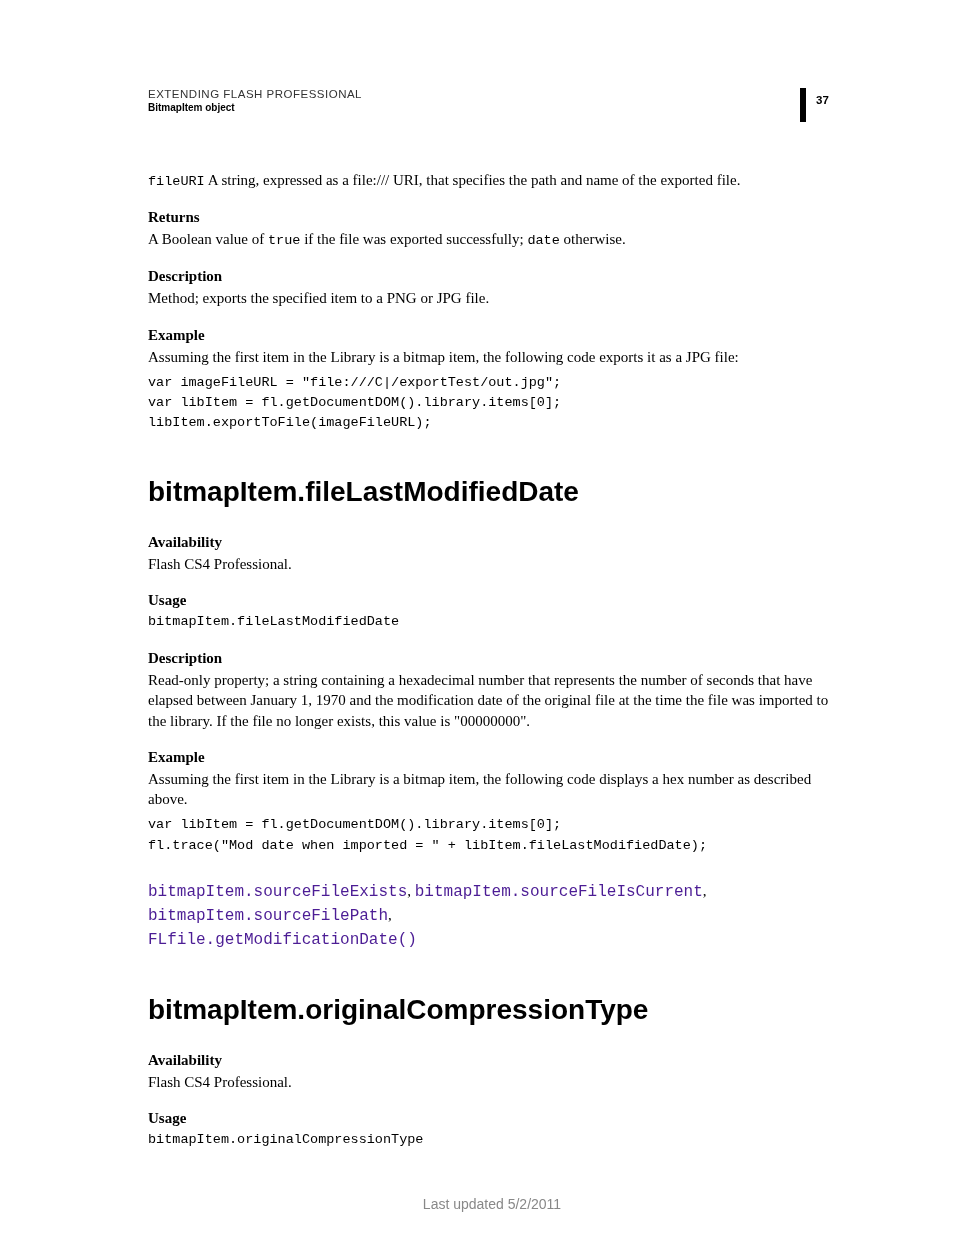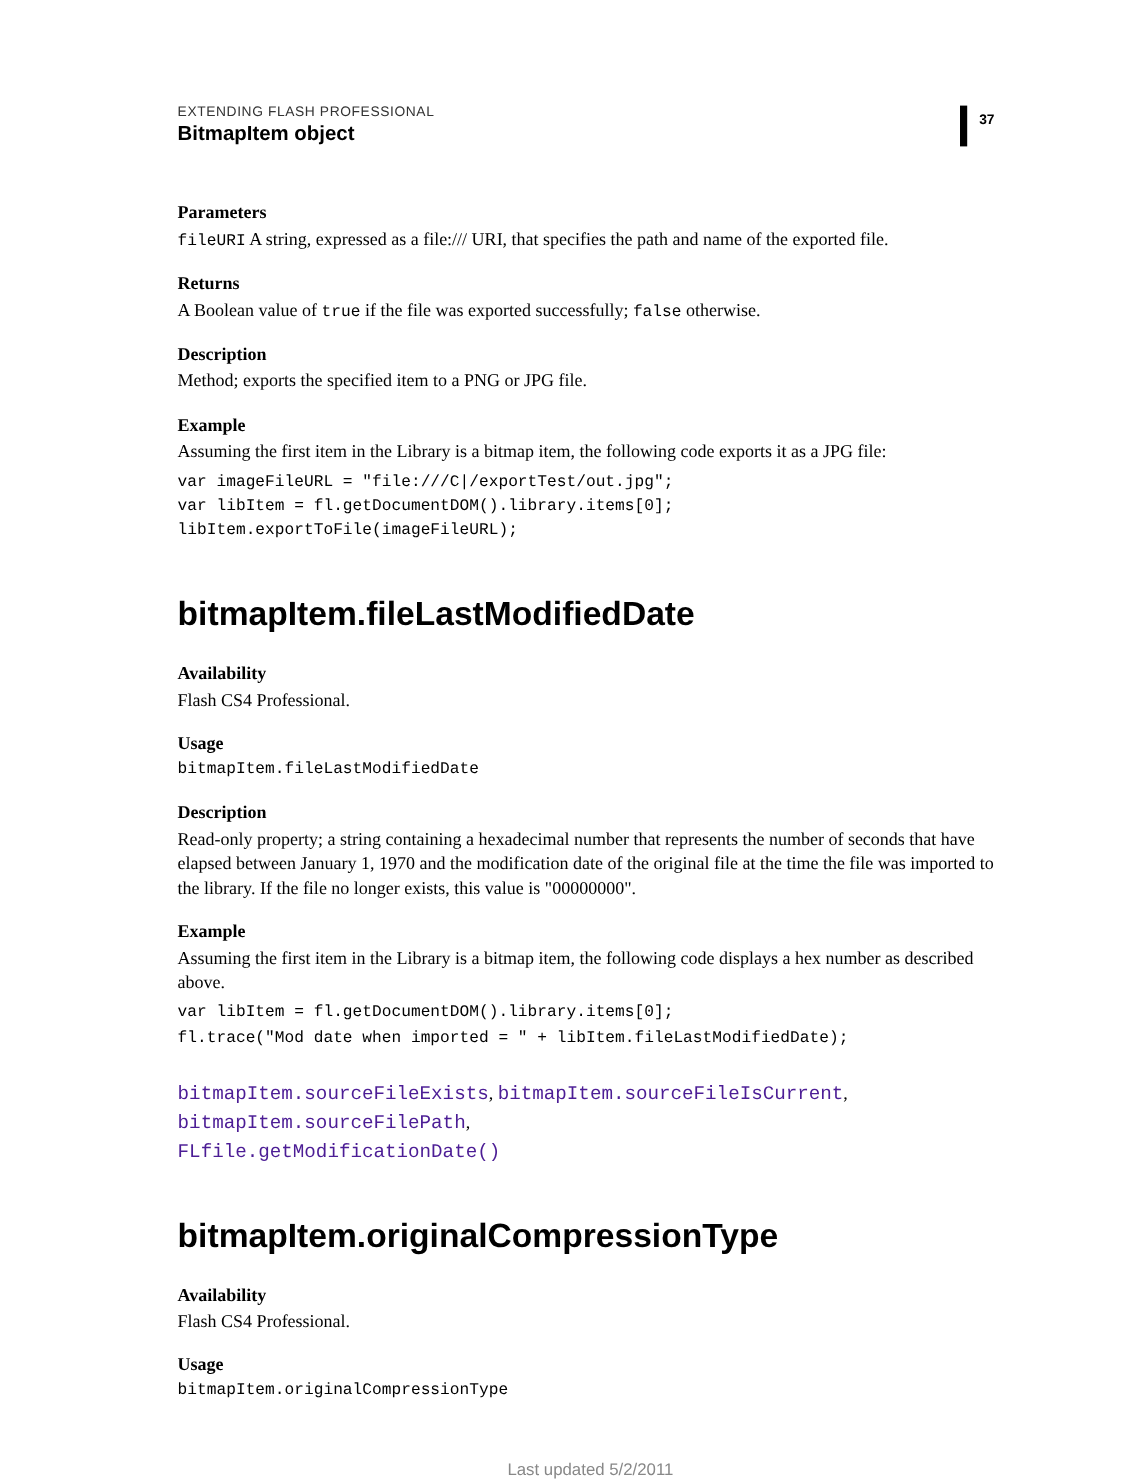--- a/index.html
+++ b/index.html
@@ -25,21 +25,21 @@
   }
   .doc-title {
     font-family: "Myriad Pro", Arial, sans-serif;
     font-size: 11.5px;
     letter-spacing: 0.5px;
     color: #333;
     margin: 0 0 2px 0;
   }
   .doc-subtitle {
     font-family: "Myriad Pro", Arial, sans-serif;
-    font-size: 17px;
+    font-size: 10px;
     font-weight: bold;
     color: #000;
     margin: 0;
   }
   .page-number-wrap {
     border-left: 6px solid #000000;
     padding: 2px 0 14px 10px;
     min-width: 20px;
     text-align: left;
   }
@@ -108,27 +108,26 @@
     <div class="header-left">
       <p class="doc-title">EXTENDING FLASH PROFESSIONAL</p>
       <p class="doc-subtitle">BitmapItem object</p>
     </div>
     <div class="page-number-wrap">
       <span class="page-number">37</span>
     </div>
   </div>
 
   <div class="block">
-    <p class="section-label">Parameters</p>
     <p class="body-text"><span class="code-inline">fileURI</span><span>  A string, expressed as a file:/// URI, that specifies the path and name of the exported file.</span></p>
   </div>
 
   <div class="block">
     <p class="section-label">Returns</p>
-    <p class="body-text"><span>A Boolean value of </span><span class="code-inline">true</span><span> if the file was exported successfully; </span><span class="code-inline">false</span><span> otherwise.</span></p>
+    <p class="body-text"><span>A Boolean value of </span><span class="code-inline">true</span><span> if the file was exported successfully; </span><span class="code-inline">date</span><span> otherwise.</span></p>
   </div>
 
   <div class="block">
     <p class="section-label">Description</p>
     <p class="body-text">Method; exports the specified item to a PNG or JPG file.</p>
   </div>
 
   <div class="block">
     <p class="section-label">Example</p>
     <p class="body-text" style="margin-bottom:6px">Assuming the first item in the Library is a bitmap item, the following code exports it as a JPG file:</p>

